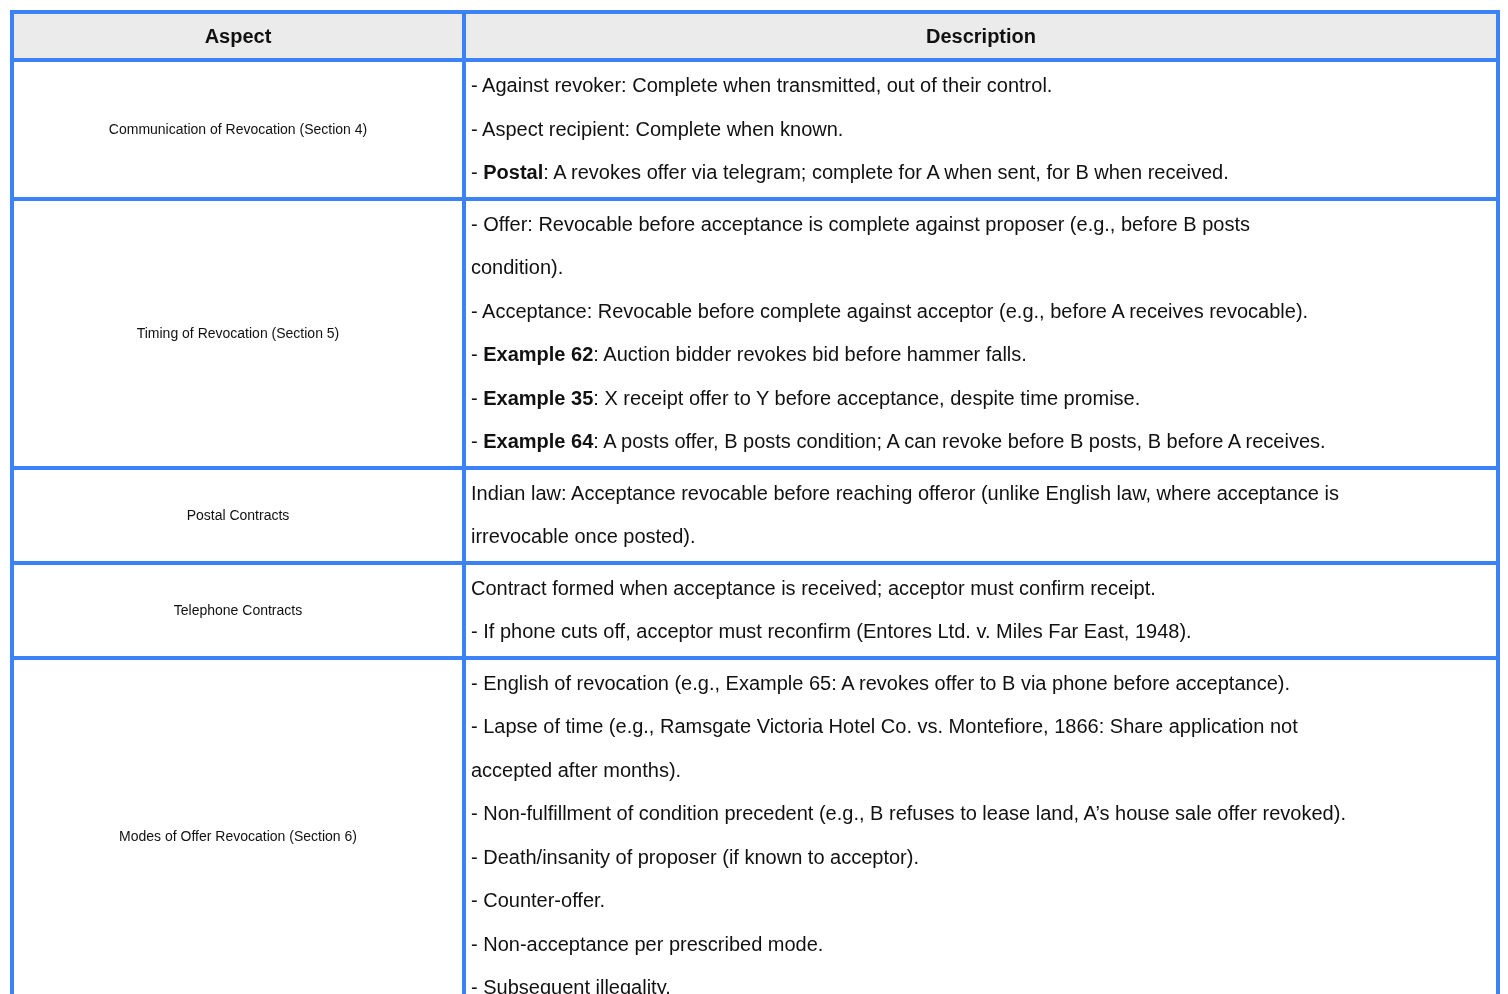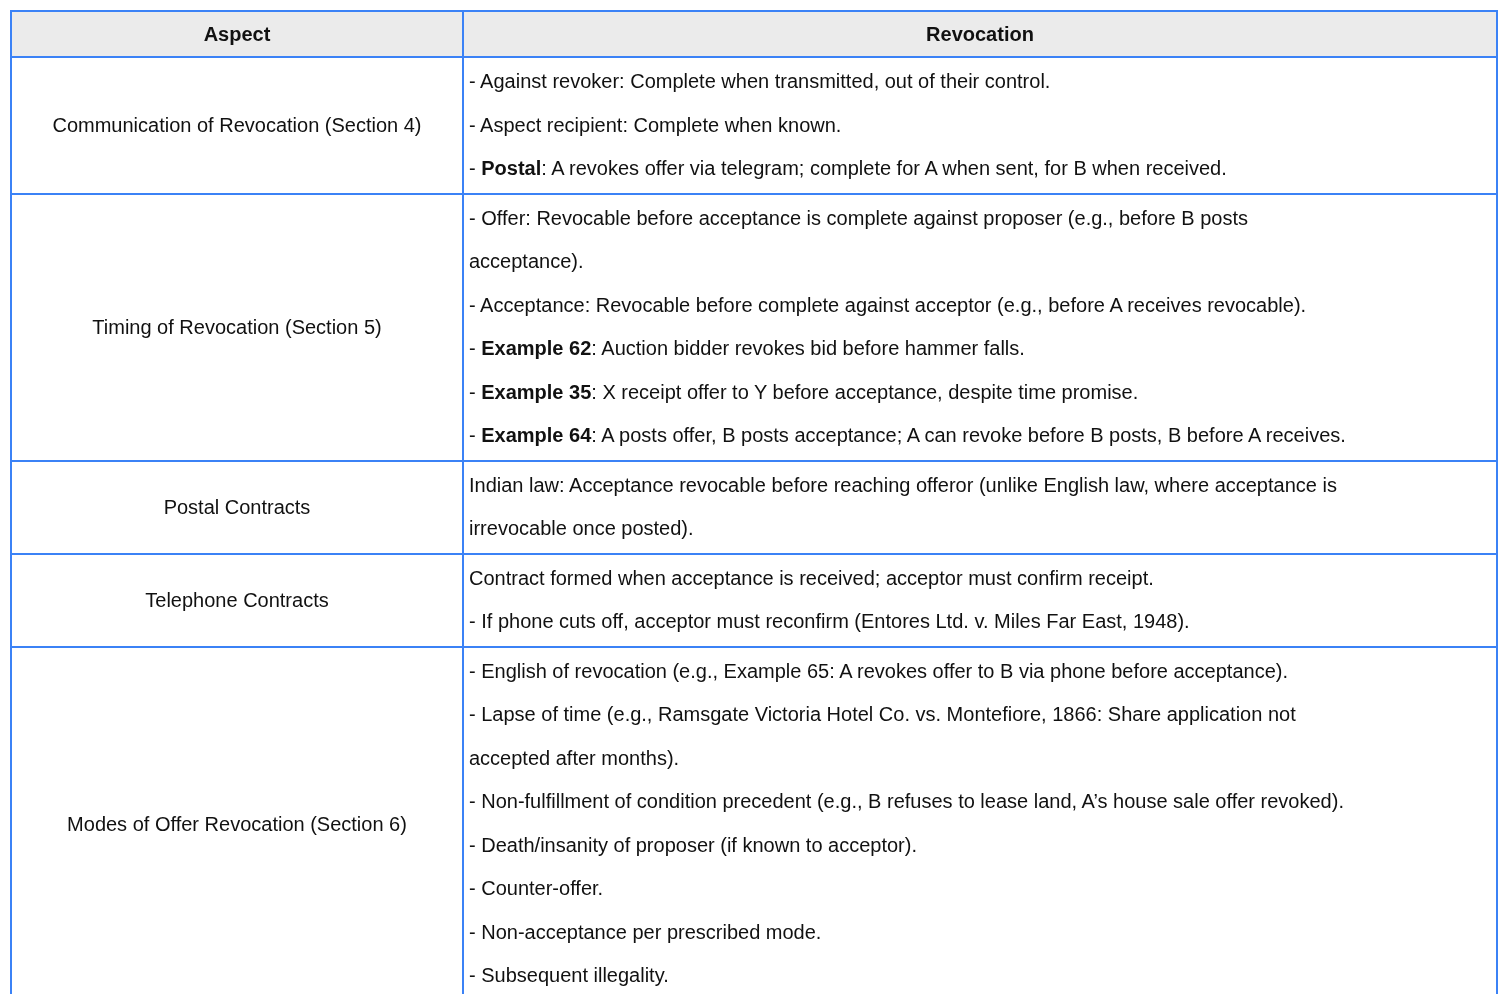--- a/index.html
+++ b/index.html
@@ -14,35 +14,35 @@
   }
   table.rev-table {
     border-collapse: collapse;
     table-layout: fixed;
     width: 1486px;
   }
   col.col-aspect { width: 452px; }
   col.col-desc   { width: 1034px; }
   .rev-table th,
   .rev-table td {
-    border: 2px solid #3b82f6;
+    border: 4px solid #3b82f6;
   }
   .rev-table thead th {
     background: #ebebeb;
     height: 44px;
     font-size: 20px;
     font-weight: bold;
     text-align: center;
     vertical-align: middle;
     padding: 0;
   }
   .aspect-cell {
     text-align: center;
     vertical-align: middle;
-    font-size: 20px;
+    font-size: 14px;
     line-height: 26px;
     padding: 18px 6px;
   }
   .desc-cell {
     vertical-align: middle;
     padding: 2px 4px 2px 5px;
   }
   .desc-line {
     margin: 0;
     font-size: 20px;
@@ -56,41 +56,41 @@
 
 <div class="page">
   <table class="rev-table">
     <colgroup>
       <col class="col-aspect">
       <col class="col-desc">
     </colgroup>
     <thead>
       <tr>
         <th>Aspect</th>
-        <th>Revocation</th>
+        <th>Description</th>
       </tr>
     </thead>
     <tbody>
         <tr>
           <td class="aspect-cell">Communication of Revocation (Section 4)</td>
           <td class="desc-cell">
             <p class="desc-line"><span>- Against revoker: Complete when transmitted, out of their control.</span></p>
             <p class="desc-line"><span>- Aspect recipient: Complete when known.</span></p>
             <p class="desc-line"><span>- </span><span class="bold">Postal</span><span>: A revokes offer via telegram; complete for A when sent, for B when received.</span></p>
           </td>
         </tr>
         <tr>
           <td class="aspect-cell">Timing of Revocation (Section 5)</td>
           <td class="desc-cell">
             <p class="desc-line"><span>- Offer: Revocable before acceptance is complete against proposer (e.g., before B posts</span></p>
-            <p class="desc-line"><span>acceptance).</span></p>
+            <p class="desc-line"><span>condition).</span></p>
             <p class="desc-line"><span>- Acceptance: Revocable before complete against acceptor (e.g., before A receives revocable).</span></p>
             <p class="desc-line"><span>- </span><span class="bold">Example 62</span><span>: Auction bidder revokes bid before hammer falls.</span></p>
             <p class="desc-line"><span>- </span><span class="bold">Example 35</span><span>: X receipt offer to Y before acceptance, despite time promise.</span></p>
-            <p class="desc-line"><span>- </span><span class="bold">Example 64</span><span>: A posts offer, B posts acceptance; A can revoke before B posts, B before A receives.</span></p>
+            <p class="desc-line"><span>- </span><span class="bold">Example 64</span><span>: A posts offer, B posts condition; A can revoke before B posts, B before A receives.</span></p>
           </td>
         </tr>
         <tr>
           <td class="aspect-cell">Postal Contracts</td>
           <td class="desc-cell">
             <p class="desc-line"><span>Indian law: Acceptance revocable before reaching offeror (unlike English law, where acceptance is</span></p>
             <p class="desc-line"><span>irrevocable once posted).</span></p>
           </td>
         </tr>
         <tr>

